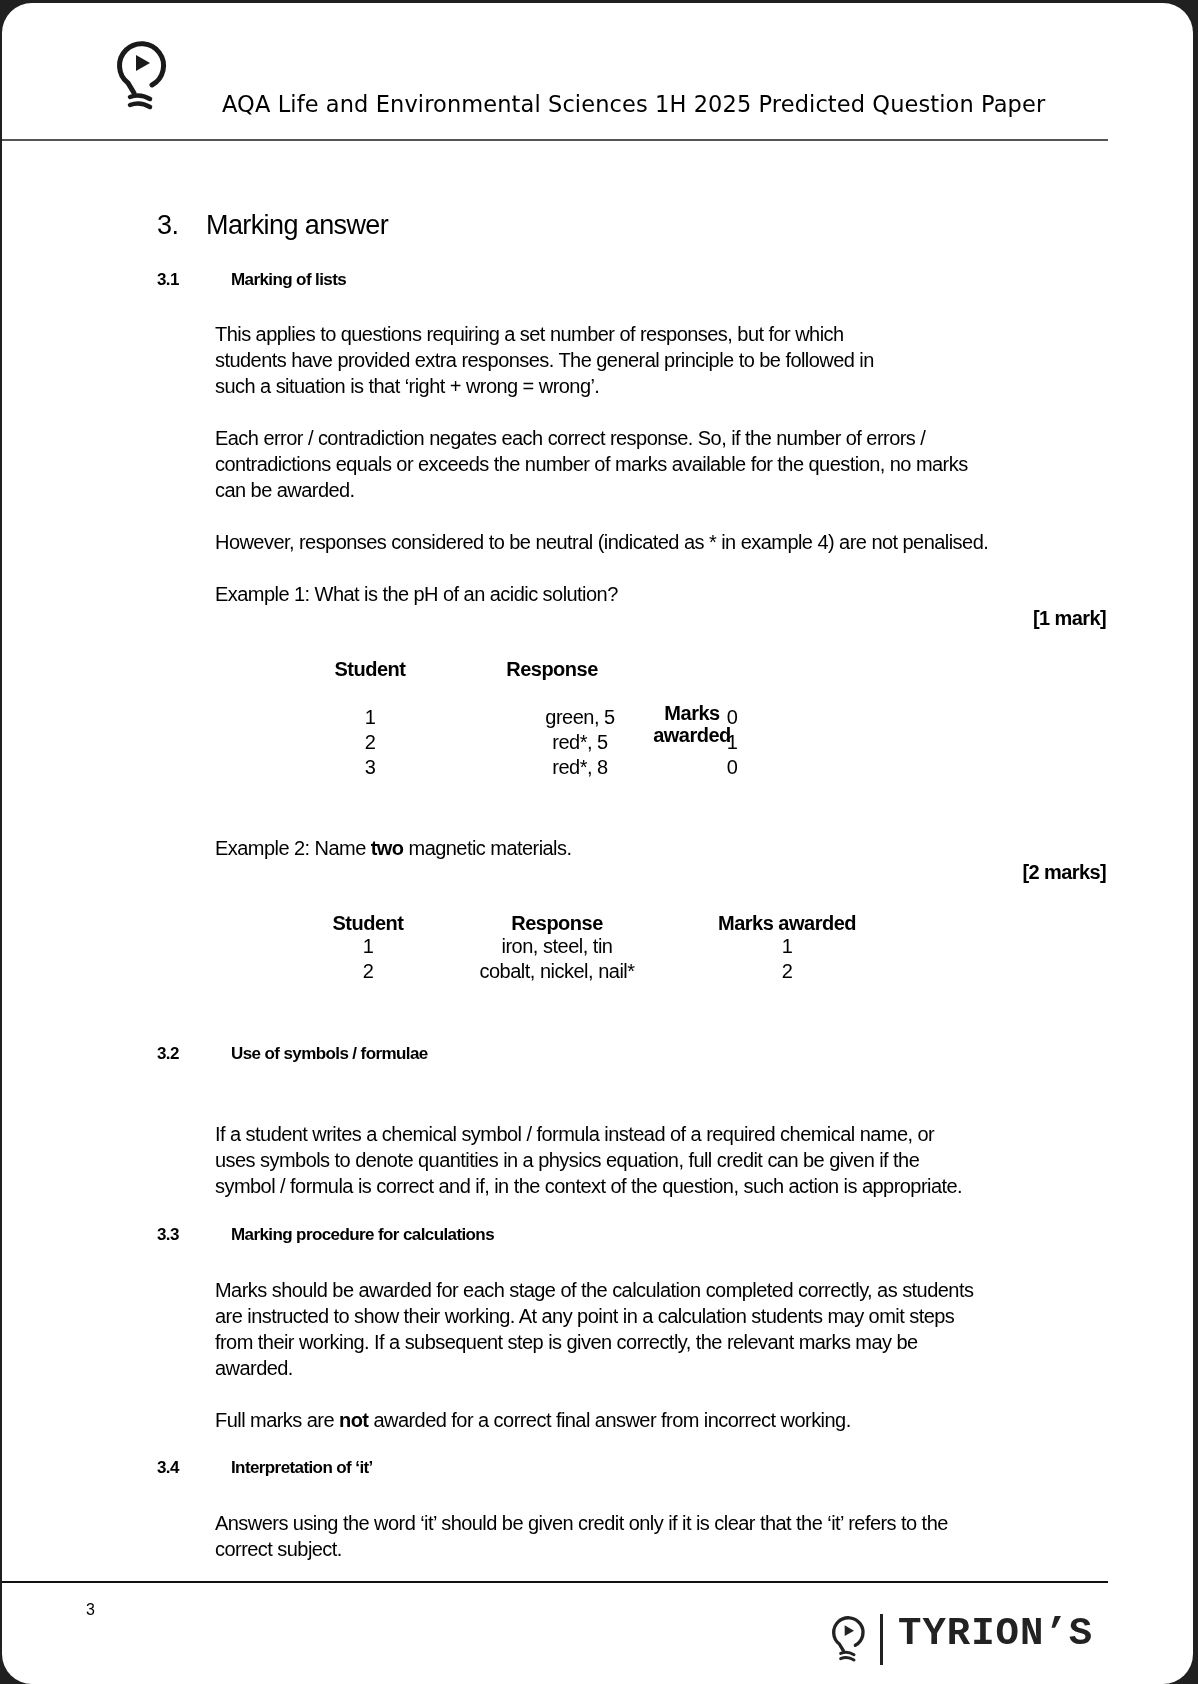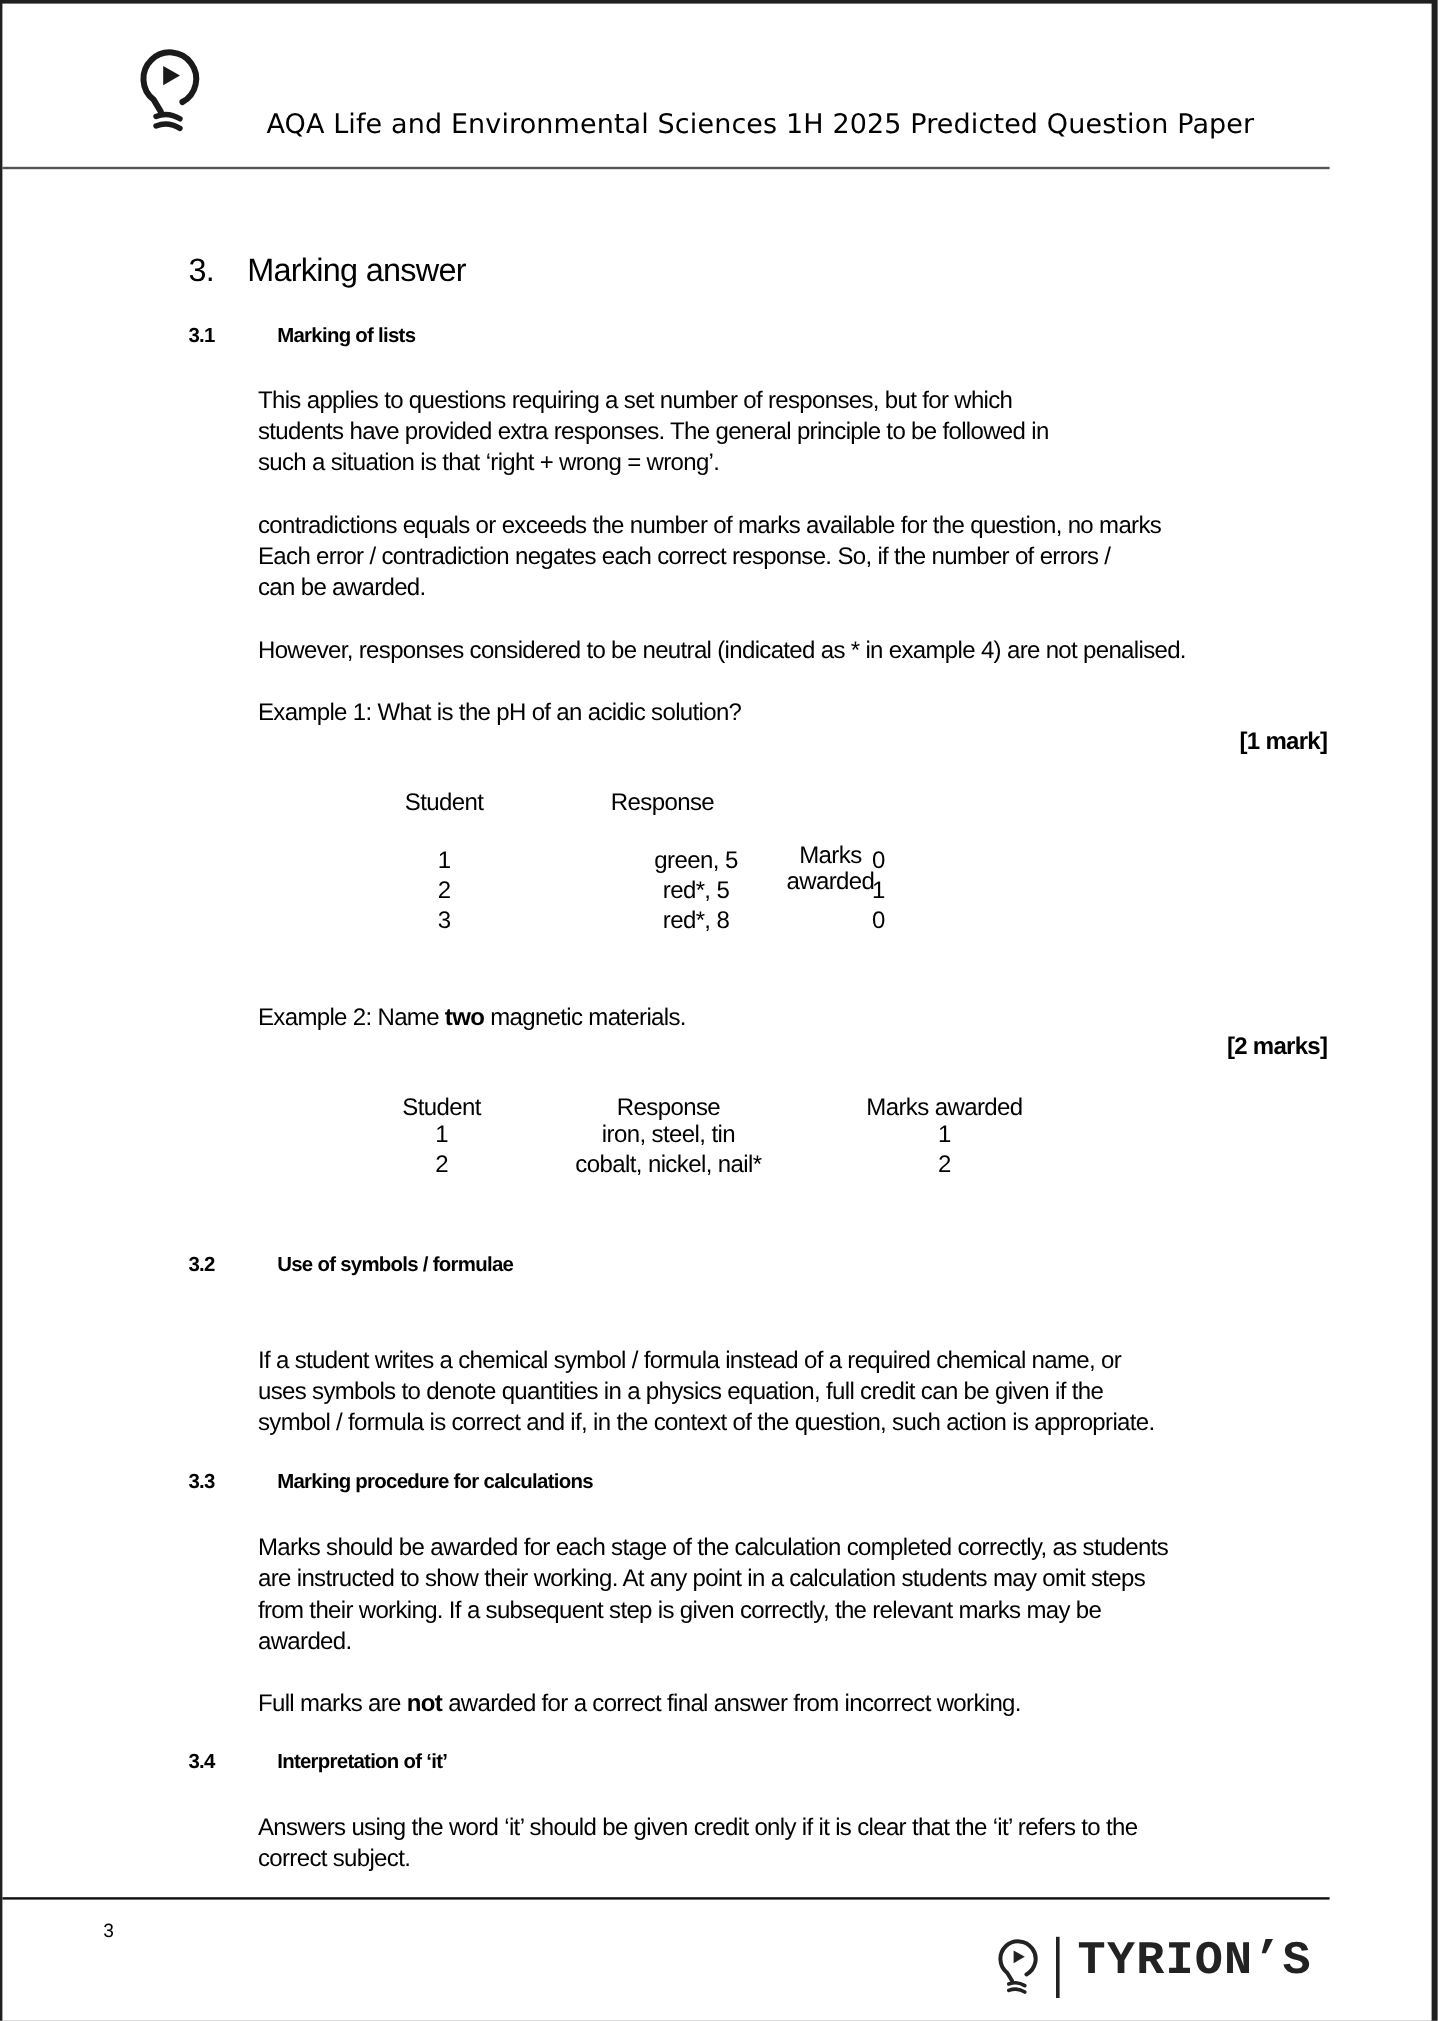--- a/index.html
+++ b/index.html
@@ -4,20 +4,21 @@
 <style>
   html, body { margin: 0; padding: 0; }
   body {
     width: 1198px; height: 1684px; overflow: hidden;
     background: #202020; position: relative;
     font-family: "Liberation Sans", sans-serif; color: #000;
   }
   .page {
     position: absolute; left: 2px; top: 3px; width: 1191px; height: 1681px;
     background: #ffffff;
+    border-radius: 30px;
   }
   .abs { position: absolute; white-space: nowrap; }
   .hdr-logo { position: absolute; left: 112px; top: 30px; width: 60px; height: 85px; }
   .hdr-title {
     position: absolute; left: 220px; top: 88px;
     font-family: "DejaVu Sans", sans-serif; font-size: 22.5px; letter-spacing: 0.1px;
   }
   .rule { position: absolute; left: 0; height: 2px; background: #333; width: 1106px; }
   .rule.top { top: 136px; background: #555; height: 2px; }
   .rule.bot { top: 1578px; background: #111; height: 2px; }
@@ -34,21 +35,21 @@
 
   .para {
     position: absolute; left: 213px; font-size: 20px; line-height: 26px;
     letter-spacing: -0.55px; white-space: nowrap;
   }
   .marks {
     position: absolute; right: 87px; font-weight: bold; font-size: 20px; letter-spacing: -0.6px;
   }
   .tbl { position: absolute; font-size: 20px; letter-spacing: -0.5px; }
   .tbl .col { position: absolute; text-align: center; }
-  .tbl .h { font-weight: normal; line-height: 22px; }
+  .tbl .h { font-weight: bold; line-height: 22px; }
   .tbl .c { line-height: 25px; }
 
   .pg-num { position: absolute; left: 84px; top: 1598px; font-size: 16px; }
   .ftr-logo { position: absolute; left: 828px; top: 1606px; }
   .ftr-sep { position: absolute; left: 878px; top: 1611px; width: 3px; height: 51px; background: #222; }
   .ftr-brand {
     position: absolute; left: 896px; top: 1609px; font-family: Liberation Mono, monospace;
     font-weight: bold; font-size: 39px; letter-spacing: 1px; color: #222;
   }
 </style>
@@ -71,22 +72,22 @@
 
   <div class="sub-num abs" style="top:267px">3.1</div>
   <div class="sub-title abs" style="top:267px">Marking of lists</div>
 
   <div class="para" style="top:318px">
     <div>This applies to questions requiring a set number of responses, but for which</div>
     <div>students have provided extra responses.  The general principle to be followed in</div>
     <div>such a situation is that ‘right + wrong = wrong’.</div>
   </div>
   <div class="para" style="top:422px">
+    <div>Each error / contradiction negates each correct response.  So, if the number of errors /</div>
     <div>contradictions equals or exceeds the number of marks available for the question, no marks</div>
-    <div>Each error / contradiction negates each correct response.  So, if the number of errors /</div>
     <div>can be awarded.</div>
   </div>
   <div class="para" style="top:526px">
     <div>However, responses considered to be neutral (indicated as * in example 4) are not penalised.</div>
   </div>
 
   <div class="para" style="top:578px">Example 1:  What is the pH of an acidic solution?</div>
   <div class="marks abs" style="top:604px">[1 mark]</div>
 
   <div class="tbl" style="left:0; top:655px; width:1000px;">

